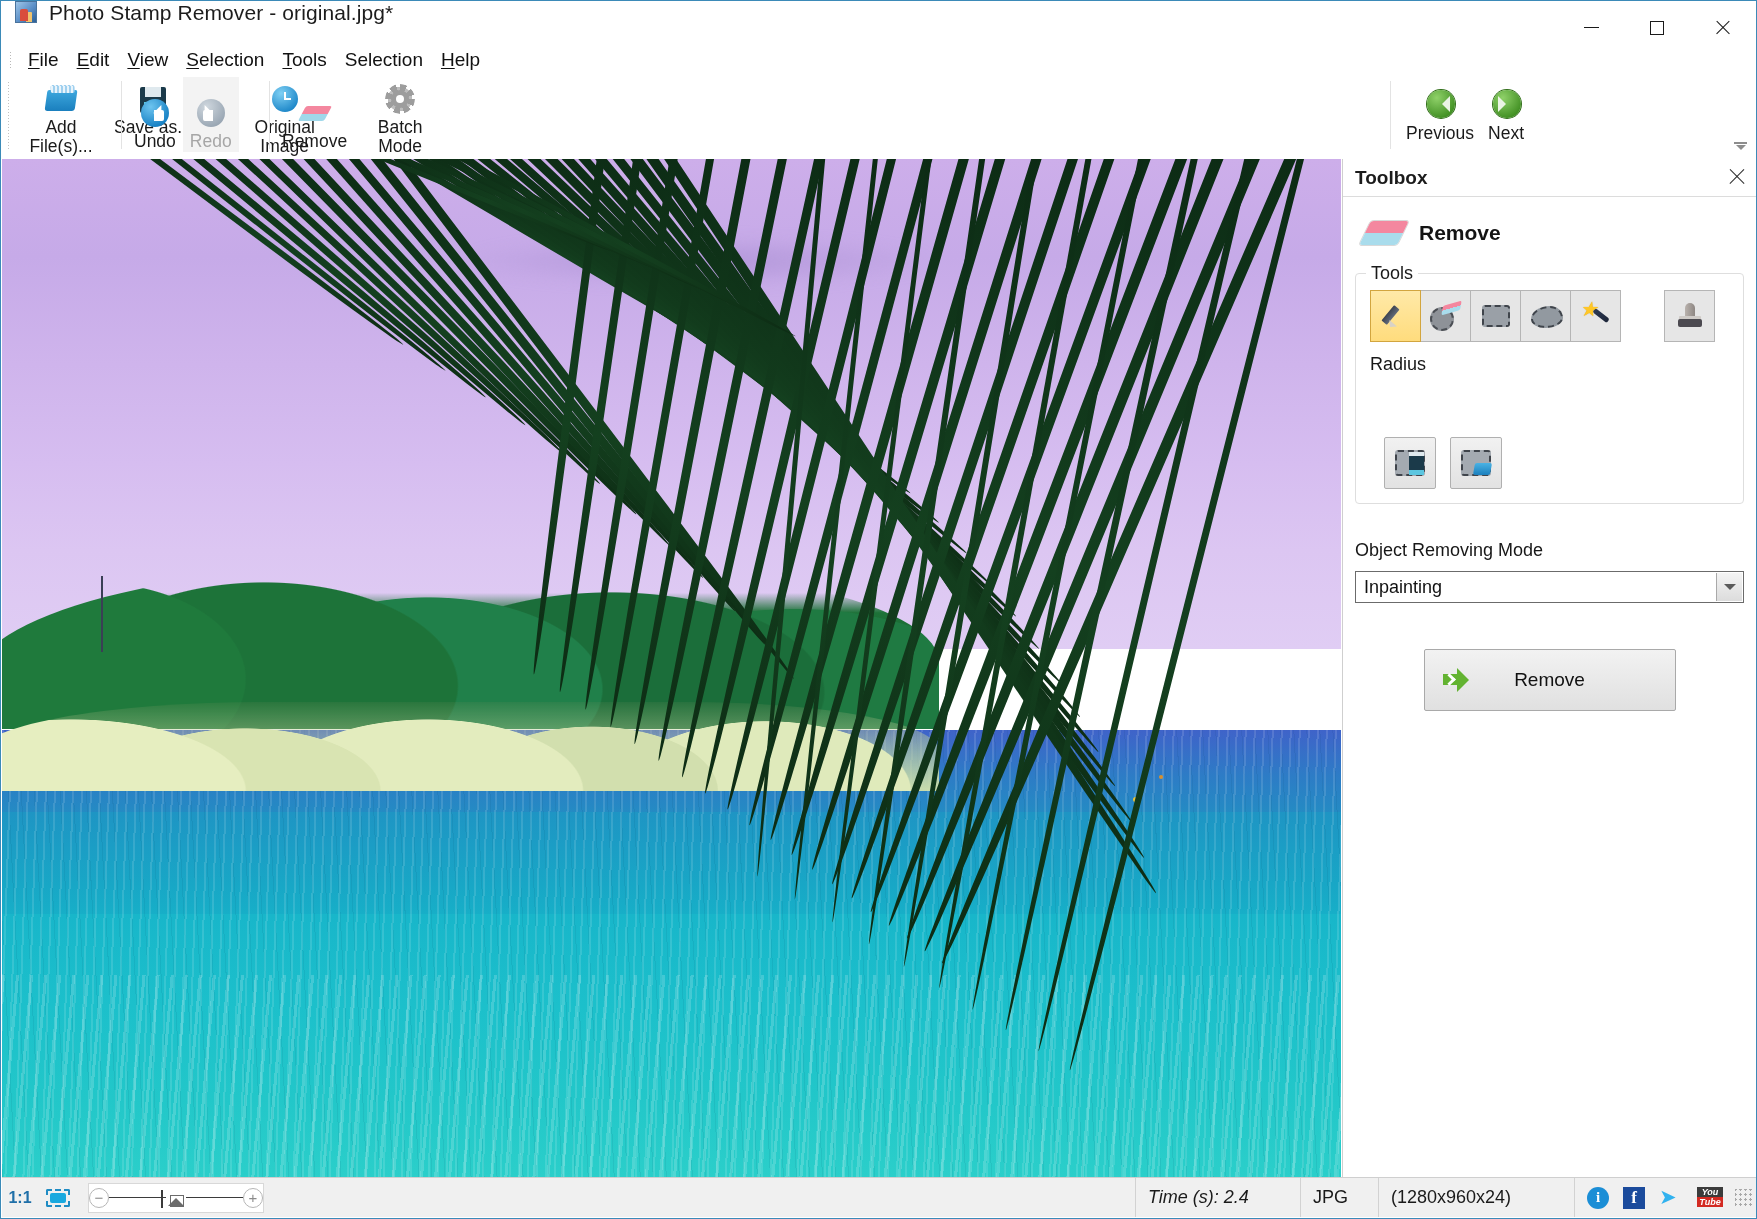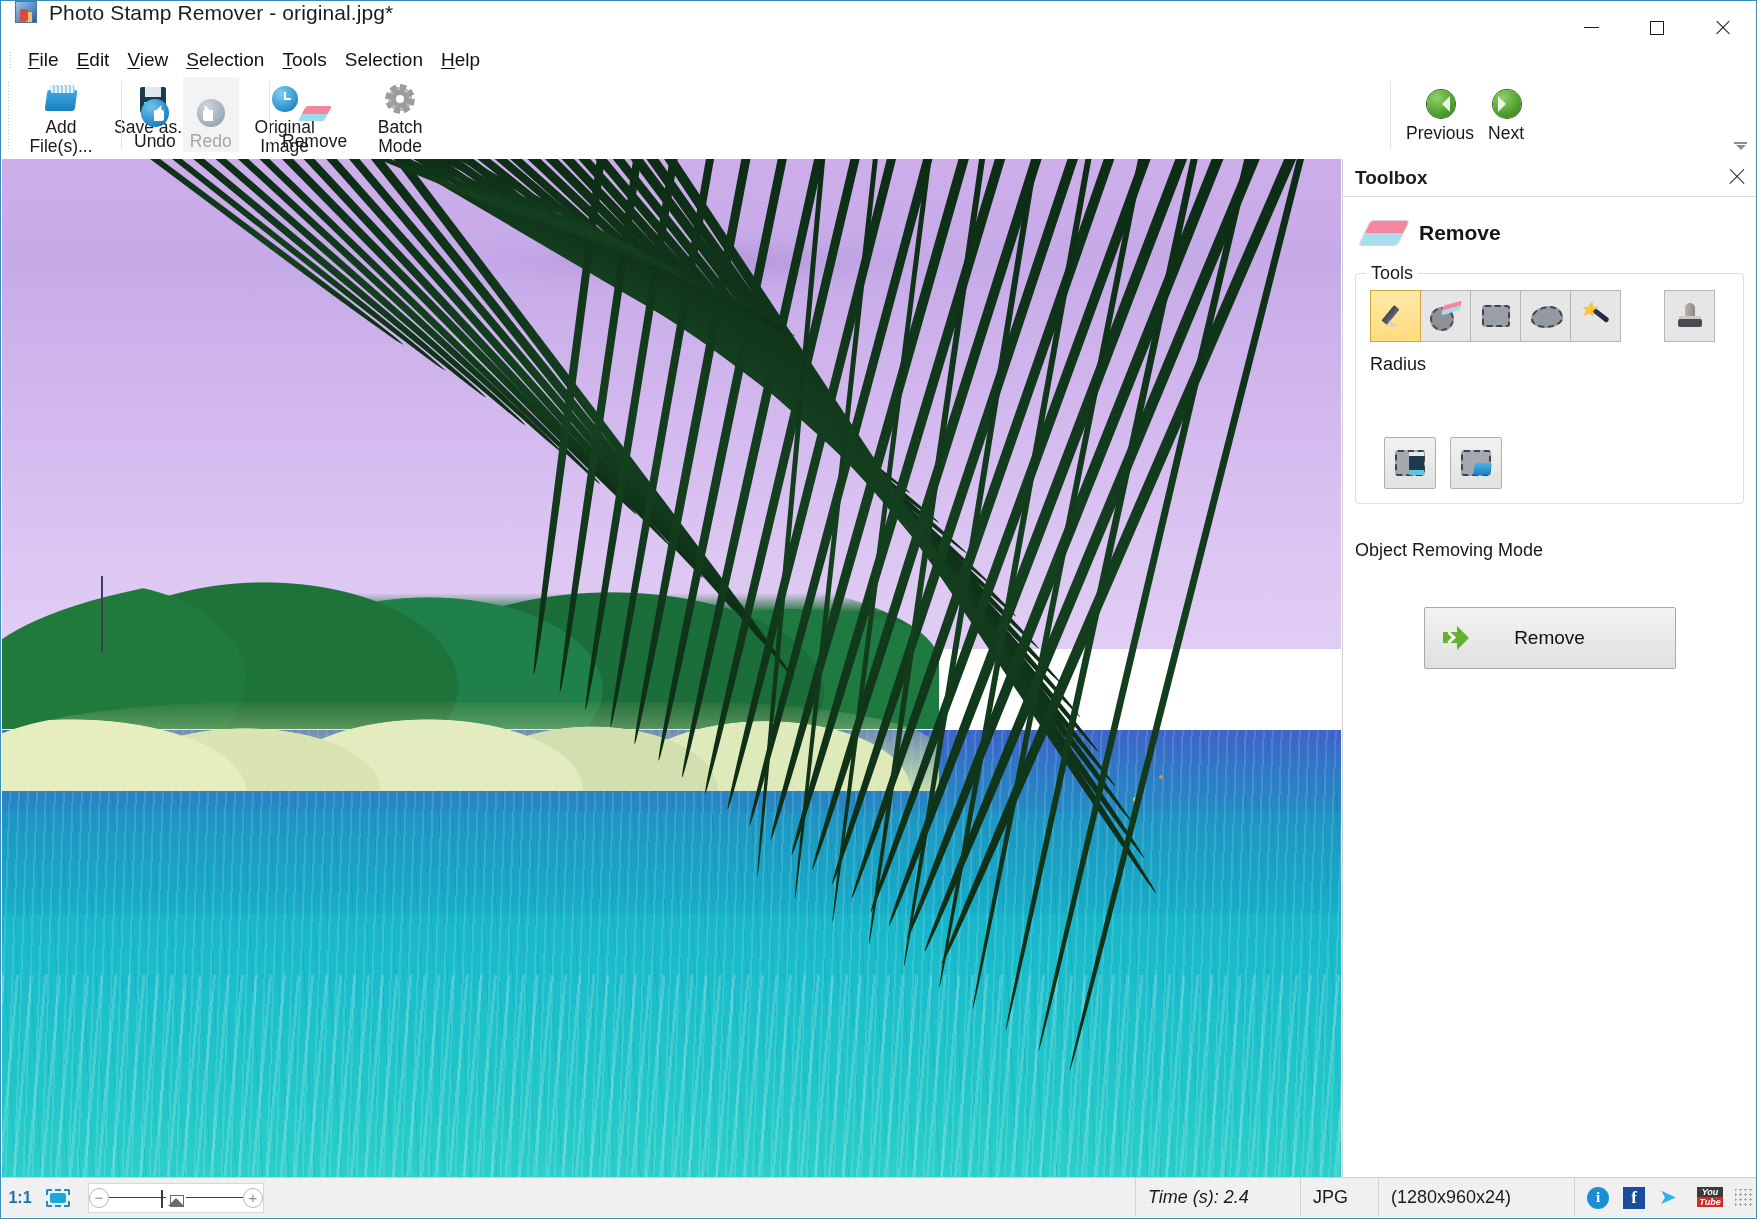--- a/index.html
+++ b/index.html
@@ -689,20 +689,24 @@
           <div class="sq-btn">
               <i class="ic-selsave"></i>
             </div>
           <div class="sq-btn">
               <i class="ic-selopen"></i>
             </div>
         </div>
       </div>
 
       <div class="mode-label">Object Removing Mode</div>
+      <div class="combo">
+        <span>Inpainting</span>
+        <span class="arrowbox"></span>
+      </div>
 
       <div class="remove-btn">
         <span class="gic">
             <i class="chev"></i>
           </span>
         <span class="rl">Remove</span>
       </div>
     </div>
   </div>
 

